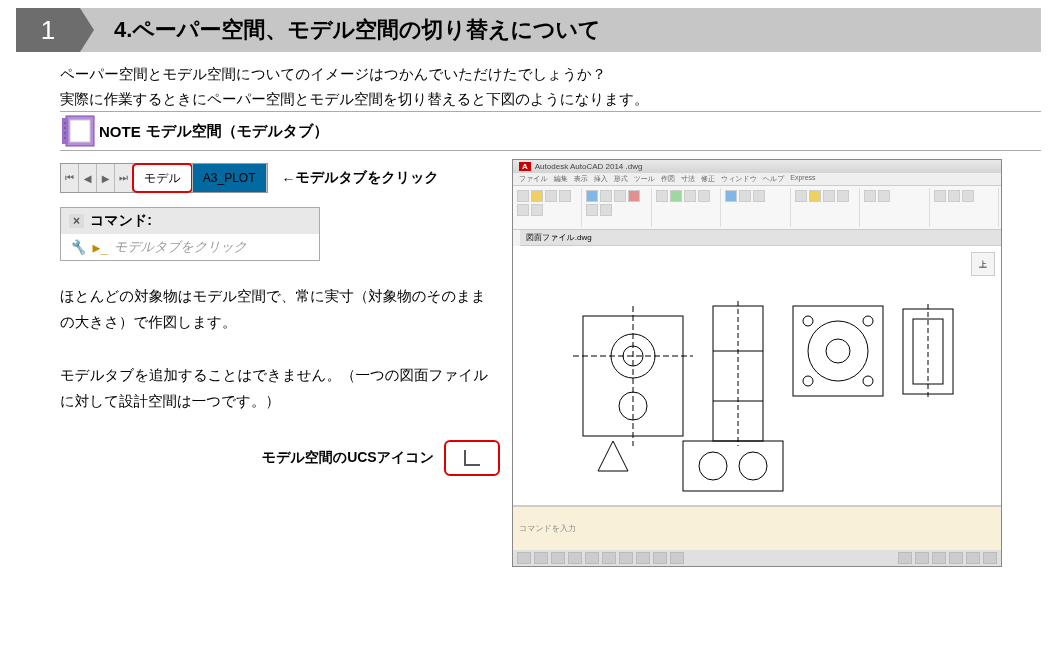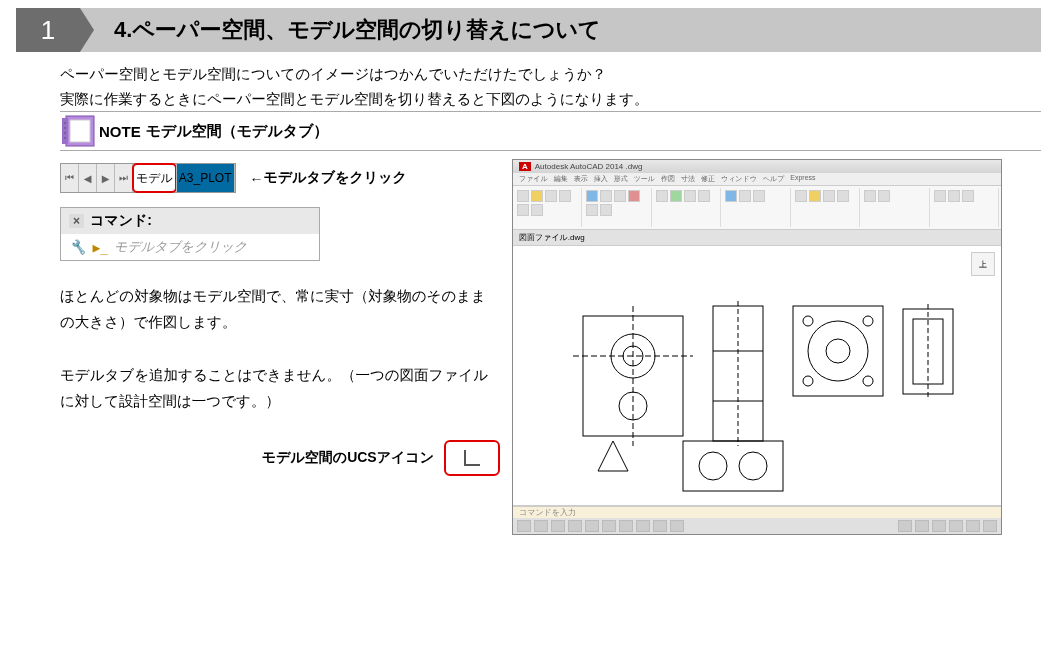--- a/index.html
+++ b/index.html
@@ -84,21 +84,21 @@
     border: 1px solid #999;
     background: #efefef;
     height: 30px;
   }
   .nav-btn {
     width: 18px; display:flex; align-items:center; justify-content:center;
     font-size: 10px; color:#666; border-right:1px solid #bbb; background:#eaeaea;
   }
   .nav-btn:last-of-type { border-right: none; }
   .tab {
-    display:flex; align-items:center; padding: 0 2px;
+    display:flex; align-items:center; padding: 0 10px;
     font-size: 12px; background:#fff;
     border-left:1px solid #bbb; border-right:1px solid #bbb;
     position: relative;
   }
   .tab.highlighted { outline: 2px solid #e10000; outline-offset: -1px; border-radius:4px; }
   .tab.inactive { background:#0369a1; }
   .arrow-caption { font-weight: bold; font-size: 14px; }
 
   
   .cmd-block {
@@ -148,32 +148,32 @@
     background: linear-gradient(#e9e9e9,#d4d4d4);
     font-size: 8px; color:#444; padding:2px 6px;
     display:flex; align-items:center; gap:4px;
   }
   .red-a { background:#c00; color:#fff; padding:0 3px; font-weight:bold; }
   .cad-menu { background:#efefef; font-size:7px; color:#666; padding:1px 6px; display:flex; gap:6px; border-bottom:1px solid #ccc;}
   .cad-ribbon { background:#f7f7f7; height:44px; border-bottom:1px solid #ccc; display:flex; gap:2px; padding:2px;}
   .rib-group { flex:1; border-right:1px solid #ddd; display:flex; flex-wrap:wrap; gap:2px; padding:2px; align-content:flex-start;}
   .rib-btn { width:12px; height:12px; background:#ddd; border:1px solid #ccc; }
   .rib-btn.yellow{background:#f0d060;} .rib-btn.blue{background:#7fb7e6;} .rib-btn.red{background:#e09090;} .rib-btn.green{background:#9fd89f;}
-  .cad-doc-tab { background:#e2e2e2; font-size:8px; padding:2px 6px; border-bottom:1px solid #ccc;}
+  .cad-doc-tab { background:#e2e2e2; font-size:8px; padding:2px 6px; border-bottom:1px solid #ccc;margin-left:7px;}
   .cad-canvas {
     background:#fff; height: 260px; position:relative;
     border-bottom:1px solid #ccc;
   }
   .viewcube {
     position:absolute; top:6px; right:6px; width:24px; height:24px;
     background:#f4f4f4; border:1px solid #ccc; font-size:8px;
     display:flex; align-items:center; justify-content:center;
   }
   .mech-group { position:absolute; }
-  .cad-cmd { font-size:8px; color:#888; padding:0 6px; background:#f8f0d8; border-top:1px solid #ccc;}
+  .cad-cmd { font-size:8px; color:#888; padding:16px 6px; background:#f8f0d8; border-top:1px solid #ccc;}
   .cad-status { background:#e0e0e0; height:16px; display:flex; gap:3px; padding:2px 4px;}
   .stat-cell{ width:14px;height:12px;background:#ccc;border:1px solid #bbb;}
 </style>
 </head>
 <body>
 
 <div class="page">
 
   <div class="header-band">
     <div class="header-number">1</div>

